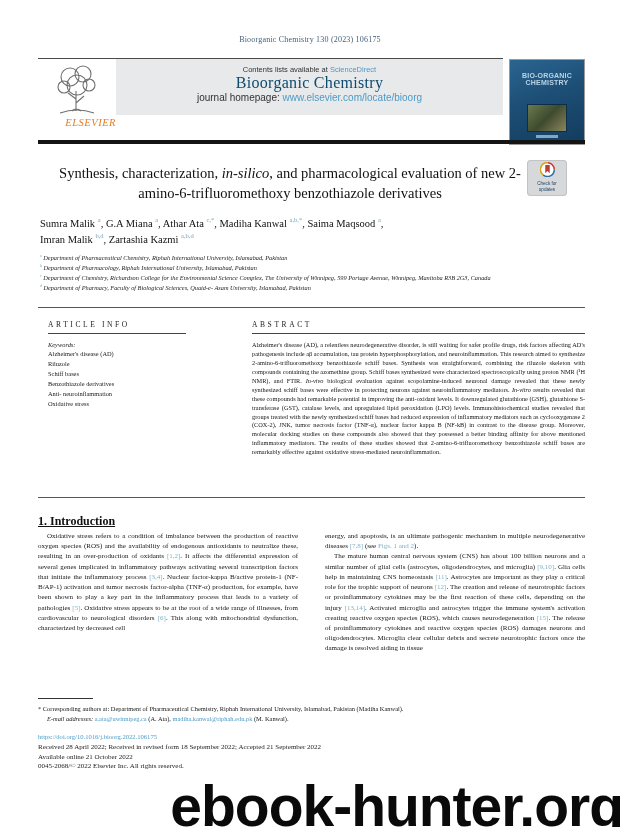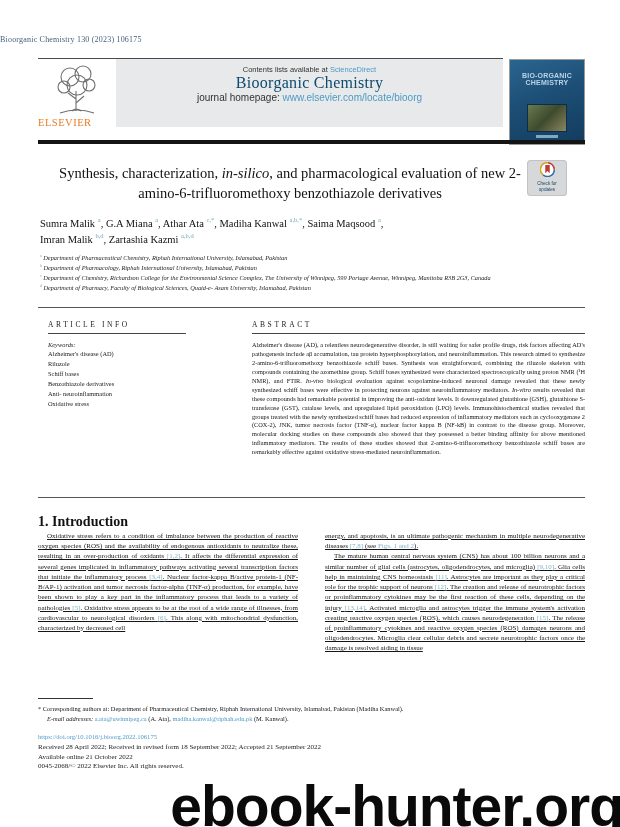--- a/index.html
+++ b/index.html
@@ -6,31 +6,31 @@
   .page{position:relative;width:620px;height:827px;background:#ffffff;overflow:hidden;
         font-family:"Liberation Serif","DejaVu Serif",serif;color:#1c1c1c;}
   .lnk{color:#4d9bc7;text-decoration:none;cursor:pointer;}
   .seg-plain{}
   .seg-i{font-style:italic;}
   .seg-ref{color:#7fb3c8;margin-top:12px;}
   .seg-sup{vertical-align:super;font-size:0.62em;color:#74a7bd;}
   .seg-link{color:#4d9bc7;}
 
   
-  .citation{position:absolute;top:35px;left:0;width:100%;text-align:left;
+  .citation{position:absolute;top:35px;left:0;width:100%;text-align:center;
             font-size:8px;color:#44607c;letter-spacing:.2px;}
 
   
   .header{position:absolute;top:58px;left:38px;width:547px;height:80px;display:flex;}
   .header-main{display:flex;flex:1;border-top:1.5px solid #4a4a4a;}
-  .logo{width:78px;height:80px;position:relative;background:#fff;text-align:left;}
+  .logo{width:78px;height:80px;position:relative;background:#fff;text-align:right;font-style:italic;}
   .logo svg{display:block;margin:2px auto 0 auto;}
   .logo-word{font-size:10.5px;color:#e77b24;letter-spacing:.5px;margin-top:-2px;
              font-family:"Liberation Serif","DejaVu Serif",serif;}
-  .greybox{flex:1;background:#e8e9ea;height:68px;display:flex;flex-direction:column;
+  .greybox{flex:1;background:#e8e9ea;height:56px;display:flex;flex-direction:column;
            align-items:center;justify-content:space-between;padding:6px 0 24px 0;box-sizing:border-box;}
   .contents-line{font-size:7.5px;font-family:"Liberation Sans","DejaVu Sans",sans-serif;color:#333;}
   .jtitle{font-size:16px;color:#0c4a6e;letter-spacing:.3px;}
   .homepage-line{font-size:10px;font-family:"Liberation Sans","DejaVu Sans",sans-serif;color:#333;}
   .cover{width:76px;height:86px;margin-left:6px;margin-top:1px;background:linear-gradient(160deg,#2a6590 0%,#1d4e75 45%,#123c5e 100%);
          border:1px solid #999;box-sizing:border-box;position:relative;cursor:pointer;}
   .cover-t1{font-family:"Liberation Sans","DejaVu Sans",sans-serif;font-weight:bold;
             font-size:7px;color:#b9d4e6;text-align:center;margin-top:12px;letter-spacing:.2px;}
   .cover-t2{font-family:"Liberation Sans","DejaVu Sans",sans-serif;font-weight:bold;
             font-size:7px;color:#b9d4e6;text-align:center;letter-spacing:.2px;}
@@ -63,23 +63,23 @@
   .sec-head{font-size:7.5px;letter-spacing:2.6px;color:#222;}
   .sec-rule{border-top:1px solid #444;margin-top:4px;margin-bottom:7px;}
   .info-col .sec-rule{width:138px;}
   .kw-label{font-size:6.4px;font-style:italic;margin-bottom:1px;}
   .kw{font-size:6.4px;line-height:1.55;}
   .abs-body{font-size:6.3px;line-height:1.42;text-align:justify;color:#151515;}
 
   .rule2{position:absolute;top:497px;left:38px;width:547px;border-top:1px solid #555;}
 
   
-  .intro-head{position:absolute;top:514px;left:38px;font-size:14px;font-weight:bold;color:#111;}
+  .intro-head{position:absolute;top:514px;left:38px;font-size:12px;font-weight:bold;color:#111;text-decoration:underline;}
   .cols{position:absolute;top:531px;left:38px;width:547px;display:flex;}
-  .col{width:260px;flex:none;font-size:7px;line-height:1.46;text-align:justify;color:#151515;text-decoration:underline;}
+  .col{width:260px;flex:none;font-size:7px;line-height:1.46;text-align:justify;color:#151515;}
   .col.right{margin-left:27px;}
   .col p{margin:0;}
   .col p.indent{text-indent:9px;}
 
   
   .fn-rule{position:absolute;top:698px;left:38px;width:55px;border-top:1px solid #333;}
   .fn{position:absolute;top:704px;left:38px;width:547px;font-size:6.4px;line-height:1.5;color:#1a1a1a;}
   .fn .fn2{padding-left:9px;}
   .doi{position:absolute;top:733px;left:38px;font-size:6.6px;}
   .dates1{position:absolute;top:743px;left:38px;font-size:7px;}

